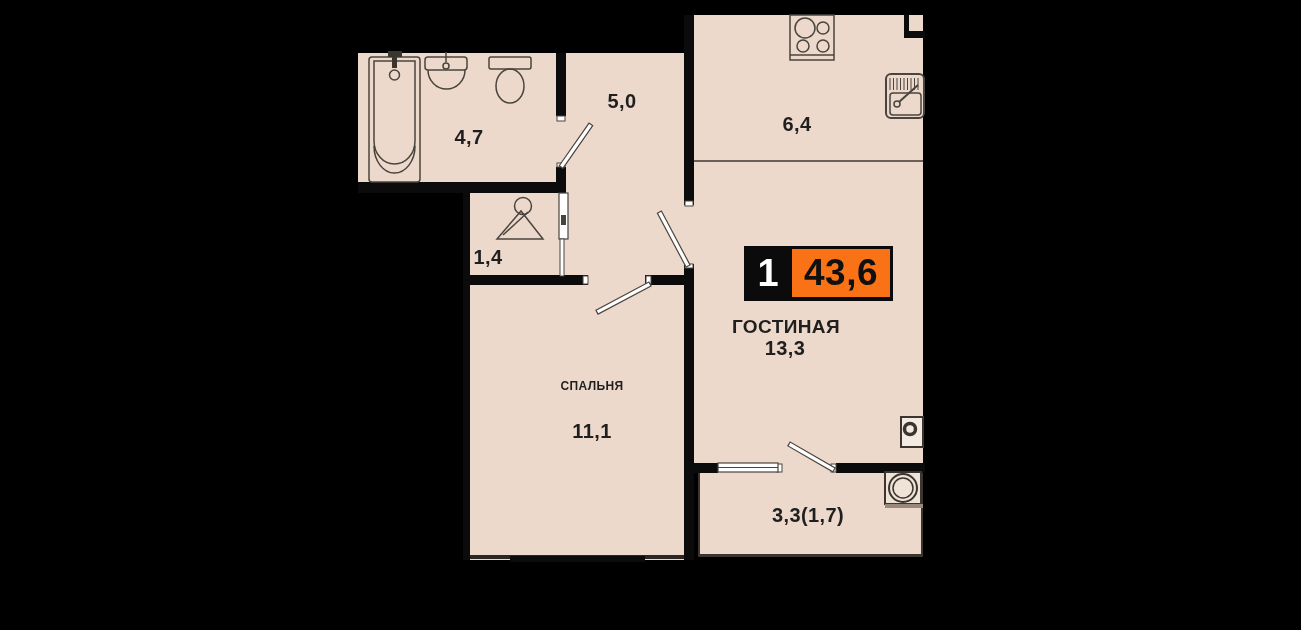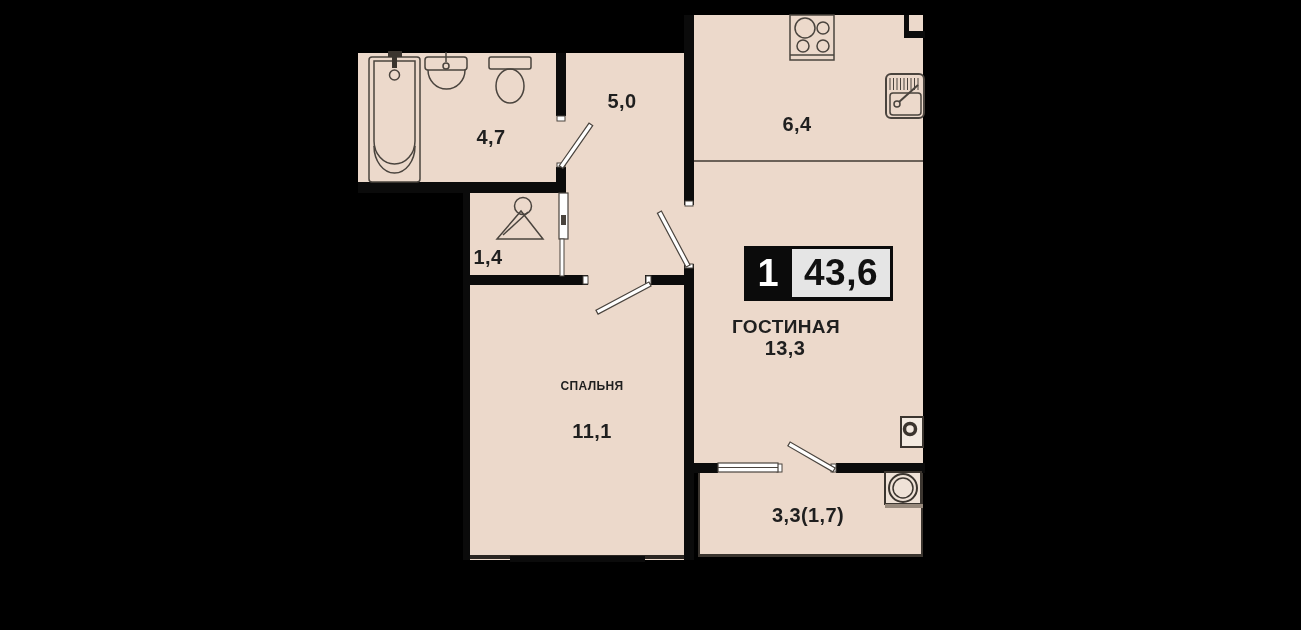--- a/index.html
+++ b/index.html
@@ -18,21 +18,21 @@
     position:absolute;left:744px;top:246px;width:149px;height:55px;
     background:#0B0B0B;
   }
   .badge-rooms{
     position:absolute;left:0;top:0;width:48px;height:55px;
     color:#FFFFFF;font-size:38px;font-weight:bold;
     display:flex;align-items:center;justify-content:center;
   }
   .badge-area{
     position:absolute;left:48px;top:3px;width:98px;height:48px;
-    background:#e5e5e5;color:#101010;font-size:37px;font-weight:bold;
+    background:#f97316;color:#101010;font-size:37px;font-weight:bold;
     display:flex;align-items:center;justify-content:center;letter-spacing:0.5px;
   }
 </style>
 </head>
 <body>
 
 <div class="stage">
 
   <svg class="plan-svg" width="1301" height="630" viewBox="0 0 1301 630">
 
@@ -168,21 +168,21 @@
       <circle cx="903" cy="488" r="14" stroke-width="2"></circle>
       <circle cx="903" cy="488" r="10" stroke-width="1.5"></circle>
       <rect x="885" y="504" width="38" height="4" fill="#97897C" stroke="none"></rect>
     </g>
   </svg>
 
   <div class="lbl room-area" style="left:697px;top:114px;width:200px;">6,4</div>
 
   <div class="lbl room-area" style="left:572px;top:91px;width:100px;">5,0</div>
 
-  <div class="lbl room-area" style="left:441px;top:127px;width:100px;">4,7</div>
+  <div class="lbl room-area" style="left:419px;top:127px;width:100px;">4,7</div>
 
   <div class="lbl room-area" style="left:438px;top:247px;width:100px;">1,4</div>
 
   <div class="lbl room-name" style="left:492px;top:376px;width:200px;font-size:12px;">СПАЛЬНЯ</div>
   <div class="lbl room-area" style="left:492px;top:421px;width:200px;">11,1</div>
 
   <div class="lbl room-name" style="left:686px;top:316px;width:200px;">ГОСТИНАЯ</div>
   <div class="lbl room-area" style="left:685px;top:338px;width:200px;">13,3</div>
 
   <div class="lbl room-area" style="left:708px;top:505px;width:200px;">3,3(1,7)</div>

